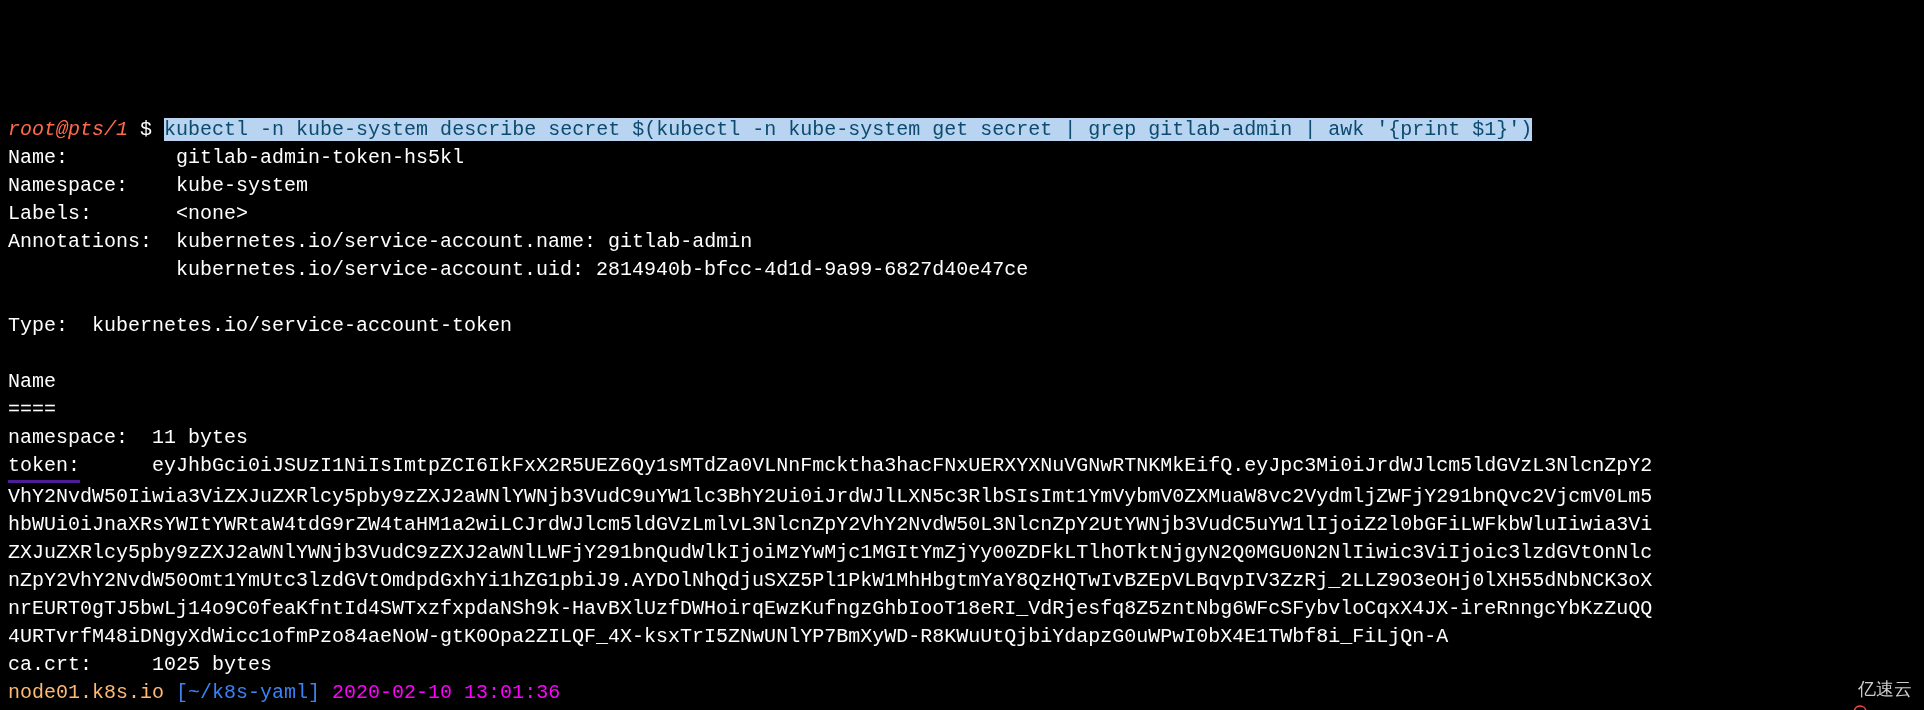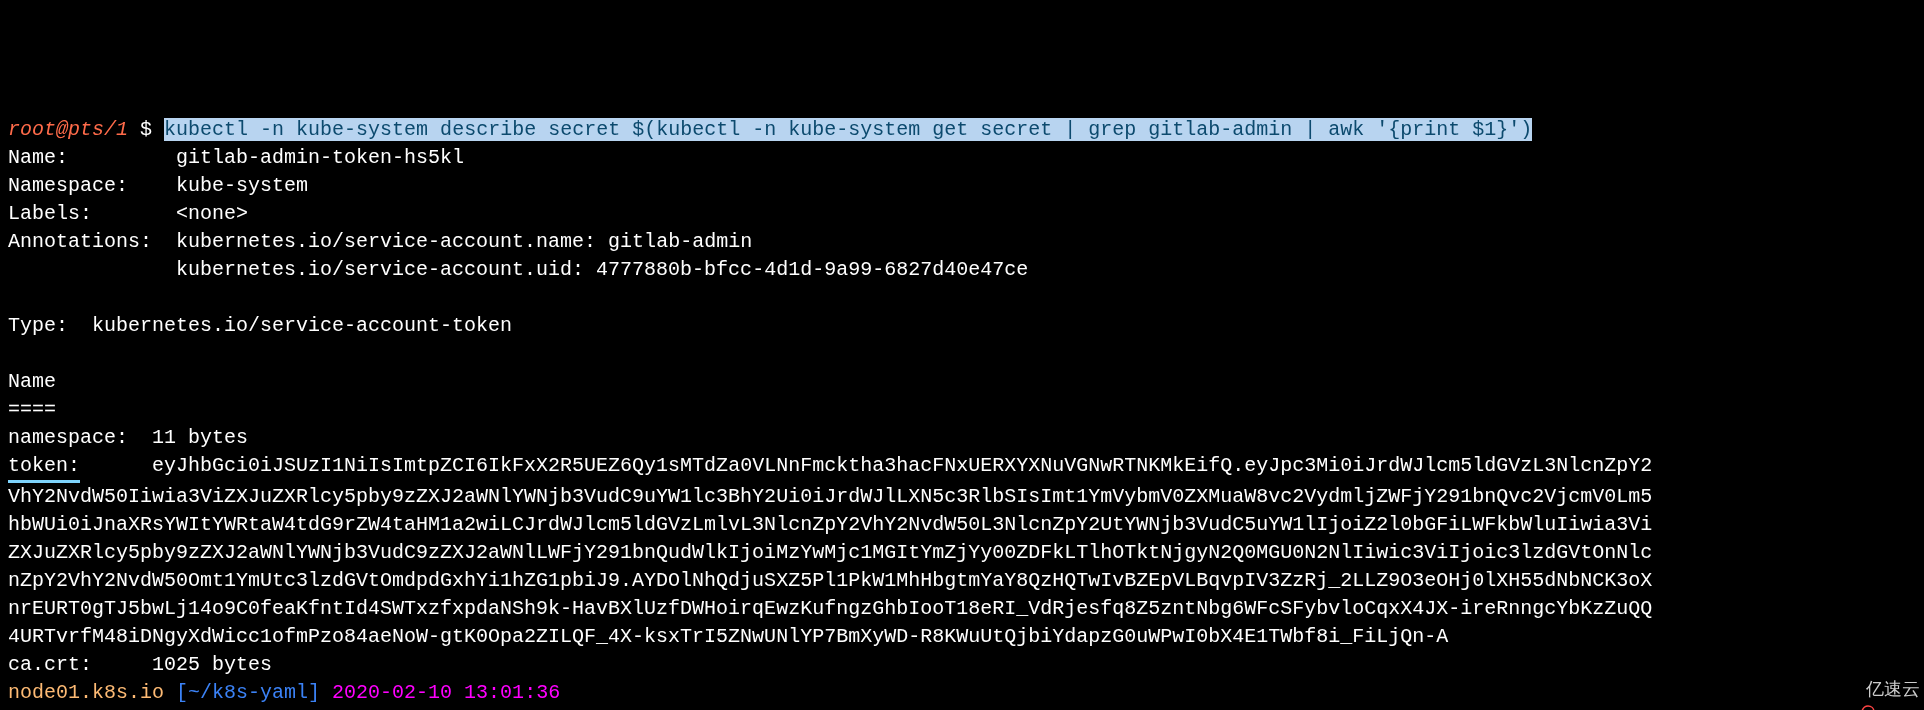--- a/index.html
+++ b/index.html
@@ -28,41 +28,41 @@
       color: #ffffff;
     }
     .highlighted-cmd {
       background-color: #b8d4f0;
       color: #0c4a6e;
     }
     .output-line {
       color: #ffffff;
     }
     .underline-red {
-      border-bottom: 3px solid #7dd3fc;
+      border-bottom: 3px solid #4c1d95;
       display: inline-block;
       padding-bottom: 0;
     }
     .token-text {
       word-break: break-all;
       white-space: pre-wrap;
     }
     .bottom-host {
       color: #fdba74;
     }
     .bottom-path {
       color: #3b82f6;
     }
     .bottom-time {
       color: #ff00ff;
     }
     .watermark {
       position: absolute;
       bottom: 8px;
-      right: 4px;
+      right: 12px;
       color: #cccccc;
       font-family: Arial, sans-serif;
       font-size: 18px;
       display: flex;
       align-items: center;
       gap: 4px;
       margin-top: 32px;
     }
     .watermark-icon {
       width: 28px;
@@ -73,21 +73,21 @@
 </head>
 <body>
 
 
 
 <div><span><span class="prompt-user">root@pts/1</span> <span class="prompt-dollar">$</span> <span class="highlighted-cmd">kubectl -n kube-system describe secret $(kubectl -n kube-system get secret | grep gitlab-admin | awk '{print $1}')</span></span>
 <span class="output-line"><span>Name:</span>         <span>gitlab-admin-token-hs5kl</span></span>
 <span class="output-line"><span>Namespace:</span>    <span>kube-system</span></span>
 <span class="output-line"><span>Labels:</span>       <span>&lt;none&gt;</span></span>
 <span class="output-line"><span>Annotations:</span>  <span>kubernetes.io/service-account.name: gitlab-admin</span></span>
-<span class="output-line">              <span>kubernetes.io/service-account.uid: 4777880b-bfcc-4d1d-9a99-6827d40e47ce</span></span>
+<span class="output-line">              <span>kubernetes.io/service-account.uid: 2814940b-bfcc-4d1d-9a99-6827d40e47ce</span></span>
 
 <span class="output-line"><span>Type:</span>  <span>kubernetes.io/service-account-token</span></span>
 
 <span class="output-line">Name</span>
 <span class="output-line">====</span>
 <span class="output-line"><span>namespace:</span>  <span>11 bytes</span></span>
 <span class="output-line"><span class="underline-red">token:</span>      <span>eyJhbGci0iJSUzI1NiIsImtpZCI6IkFxX2R5UEZ6Qy1sMTdZa0VLNnFmcktha3hacFNxUERXYXNuVGNwRTNKMkEifQ.eyJpc3Mi0iJrdWJlcm5ldGVzL3NlcnZpY2</span></span>
 <span class="output-line token-text">VhY2NvdW50Iiwia3ViZXJuZXRlcy5pby9zZXJ2aWNlYWNjb3VudC9uYW1lc3BhY2Ui0iJrdWJlLXN5c3RlbSIsImt1YmVybmV0ZXMuaW8vc2VydmljZWFjY291bnQvc2VjcmV0Lm5
 hbWUi0iJnaXRsYWItYWRtaW4tdG9rZW4taHM1a2wiLCJrdWJlcm5ldGVzLmlvL3NlcnZpY2VhY2NvdW50L3NlcnZpY2UtYWNjb3VudC5uYW1lIjoiZ2l0bGFiLWFkbWluIiwia3Vi
 ZXJuZXRlcy5pby9zZXJ2aWNlYWNjb3VudC9zZXJ2aWNlLWFjY291bnQudWlkIjoiMzYwMjc1MGItYmZjYy00ZDFkLTlhOTktNjgyN2Q0MGU0N2NlIiwic3ViIjoic3lzdGVtOnNlc

